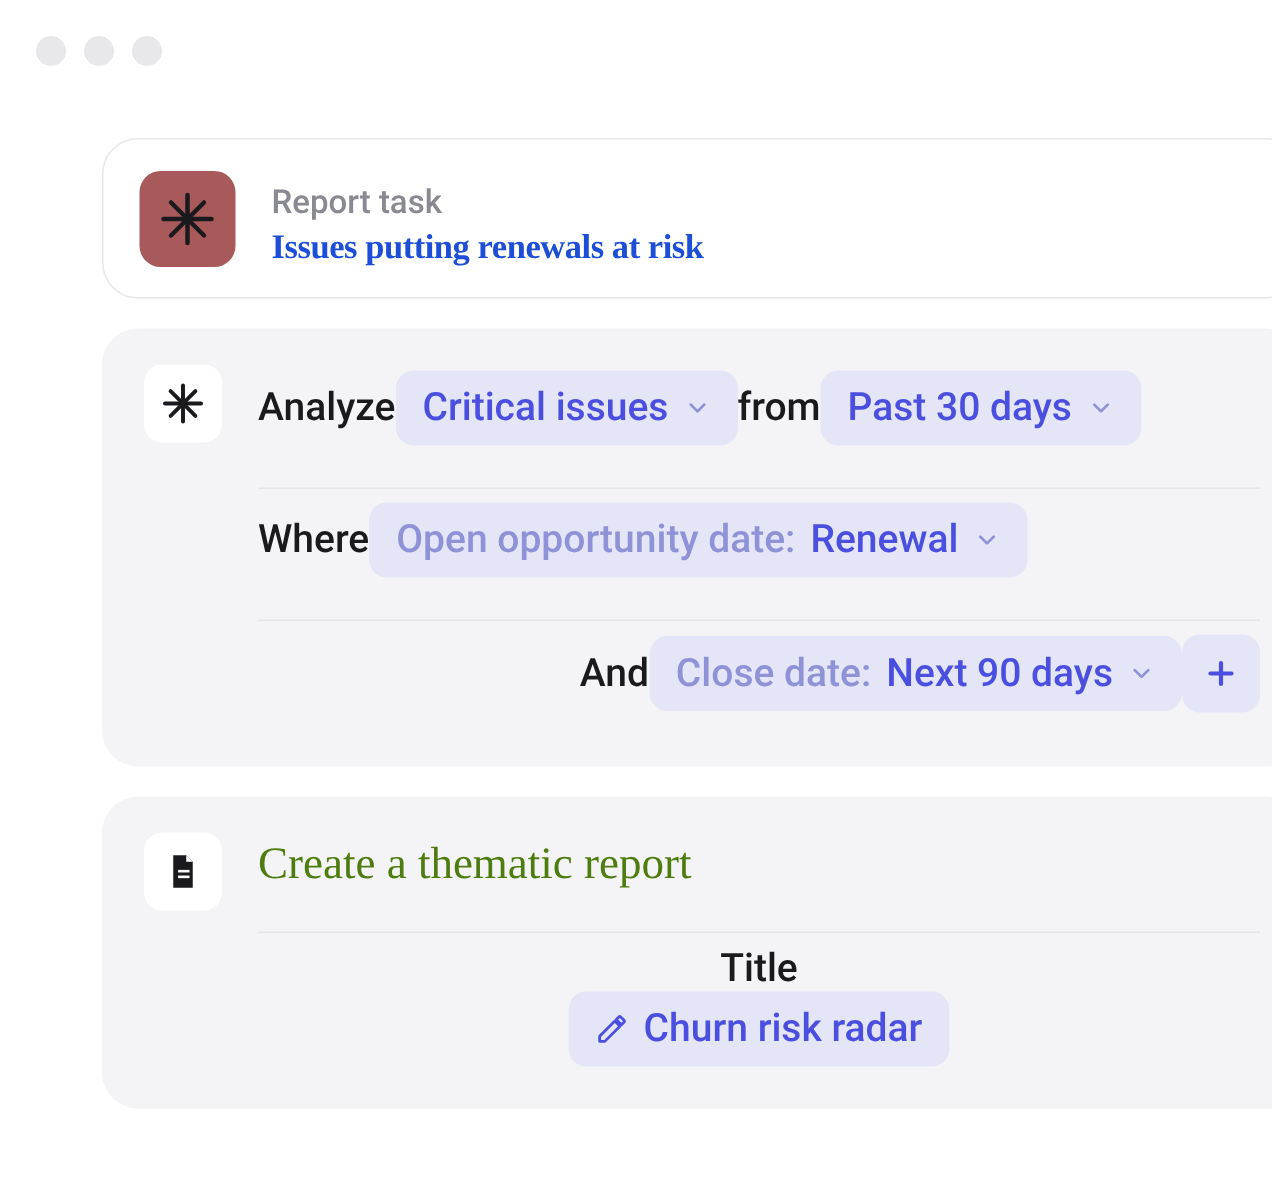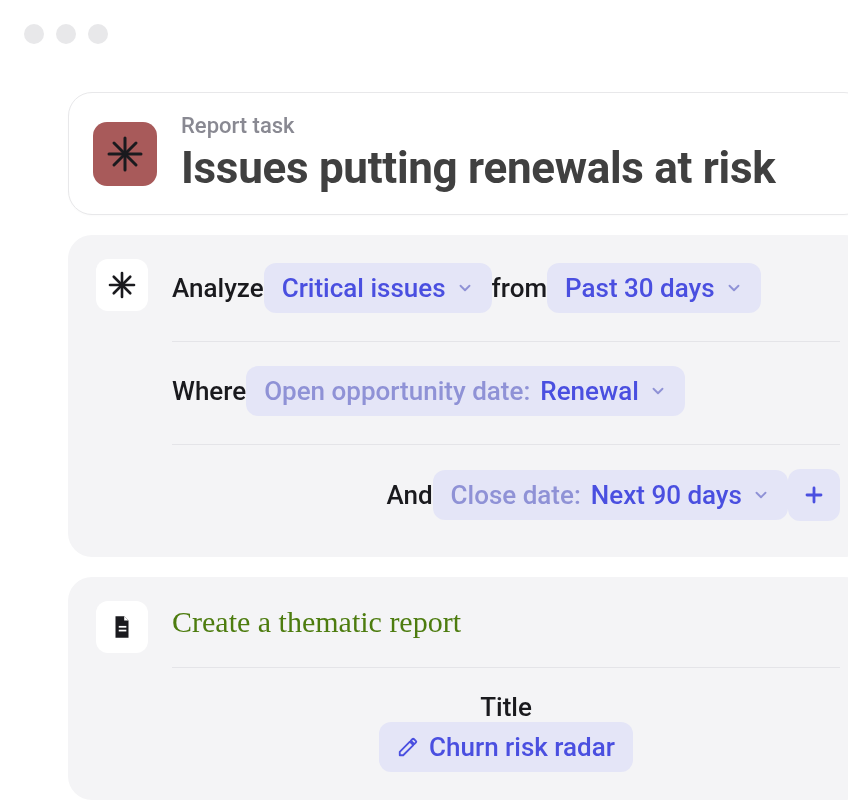--- a/index.html
+++ b/index.html
@@ -54,26 +54,28 @@
     align-items: center;
     justify-content: center;
     flex-shrink: 0;
   }
 
   .header-text { display: flex; flex-direction: column; gap: 4px; }
   .overline {
     color: #898992;
     font-size: 22px;
     font-weight: 500;
+    margin-top: 10px;
   }
   .title {
-    color: #404040;
-    font-size: 44px;
+    color: #1d4ed8;
+    font-size: 23px;
     font-weight: 700;
     letter-spacing: -0.3px;
+    font-family: Liberation Serif, serif;
   }
 
   .body-card {
     background: #f4f4f6;
     display: flex;
     gap: 24px;
     align-items: flex-start;
   }
 
   .step-icon {
@@ -94,21 +96,21 @@
   }
 
   .row {
     display: flex;
     align-items: center;
     flex-wrap: wrap;
     padding: 12px 0 28px 0;
   }
   .row + .row {
     border-top: 1px solid #e4e4e8;
-    padding-top: 24px;
+    padding-top: 9px;
   }
 
   .row-first { padding-top: 4px; }
 
   .label {
     color: #1a1a1e;
     font-size: 26px;
     font-weight: 500;
   }
 

